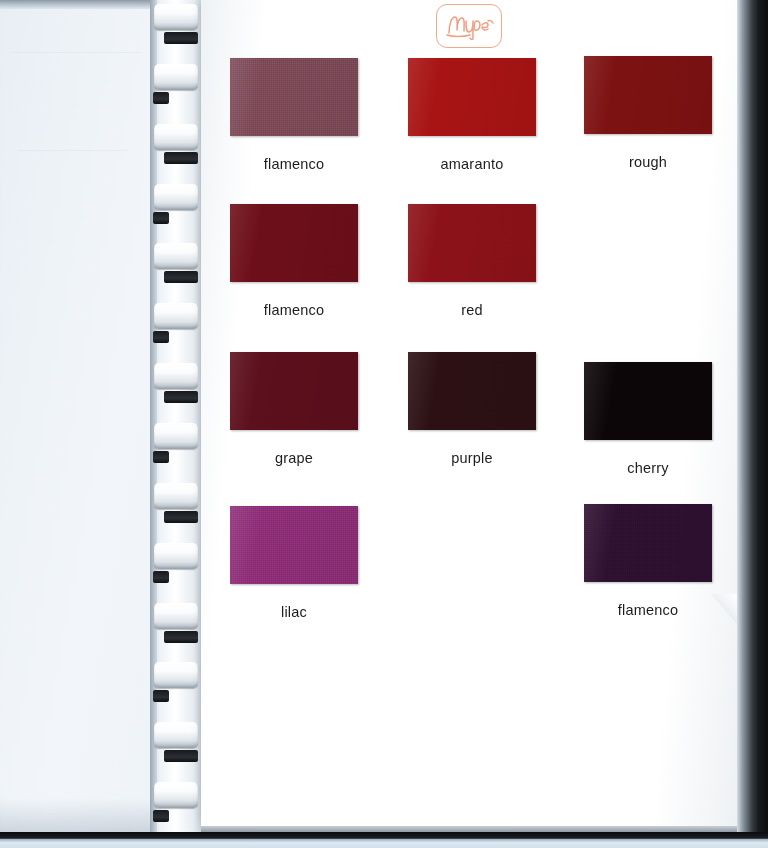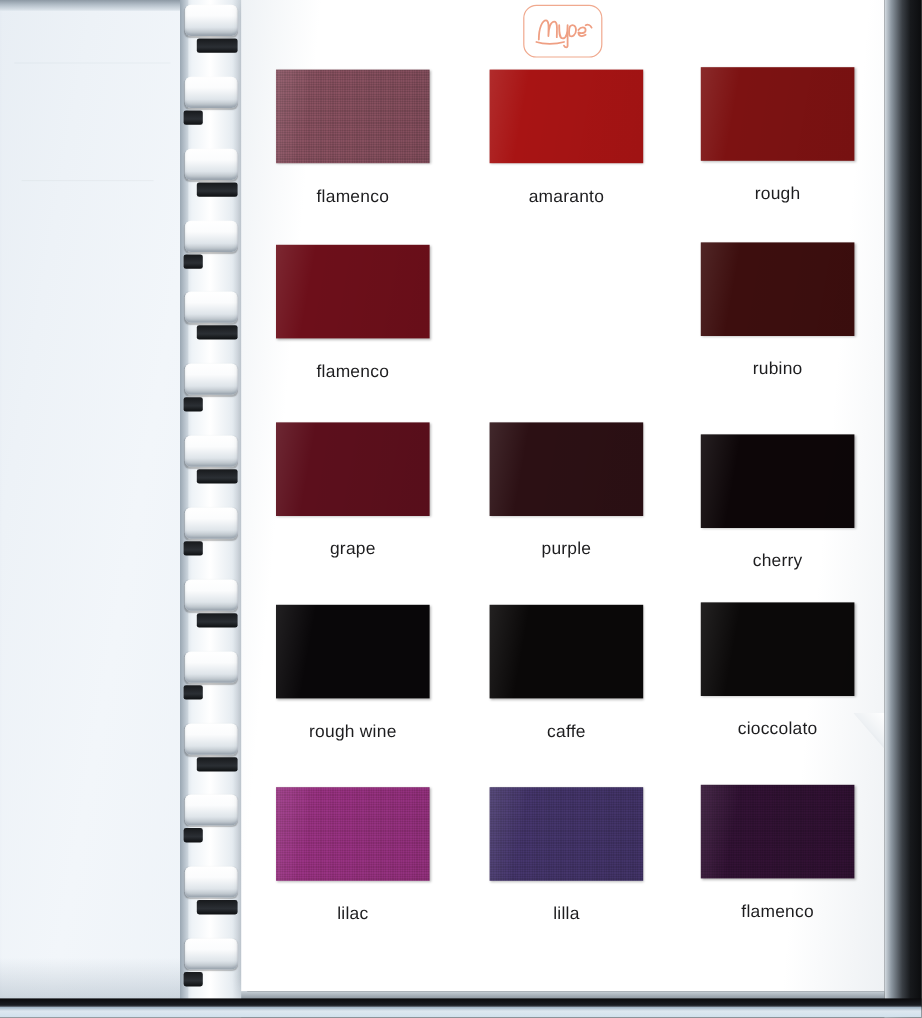--- a/index.html
+++ b/index.html
@@ -212,81 +212,54 @@
             <div class="label">rough</div>
           </div>
         </div>
         <div class="row">
           <div class="cell" style="left:18px;top:6px">
             <div class="chip" style="background:#6d0f1a">
               <div class="hl"></div>
             </div>
             <div class="label">flamenco</div>
           </div>
-          <div class="cell" style="left:372px;top:4px">
-            <div class="chip" style="background:#3d0e0e">
-              <div class="hl"></div>
-            </div>
-            <div class="label">rubino</div>
+          <div class="cell" style="left:196px;top:6px">
+            <div class="chip" style="background:#8c1218">
+              <div class="hl"></div>
+            </div>
+            <div class="label">red</div>
           </div>
         </div>
         <div class="row">
           <div class="cell" style="left:196px;top:4px">
             <div class="chip" style="background:#2c1014">
               <div class="hl"></div>
             </div>
             <div class="label">purple</div>
           </div>
           <div class="cell" style="left:18px;top:4px">
             <div class="chip" style="background:#5c0f1c">
               <div class="hl"></div>
             </div>
             <div class="label">grape</div>
           </div>
           <div class="cell" style="left:372px;top:14px">
             <div class="chip" style="background:#0d0608">
               <div class="hl"></div>
             </div>
             <div class="label">cherry</div>
-          </div>
-        </div>
-        <div class="row">
-          <div class="cell" style="left:18px;top:6px">
-            <div class="chip" style="background:#090709">
-              <div class="hl"></div>
-            </div>
-            <div class="label">rough wine</div>
-          </div>
-          <div class="cell" style="left:196px;top:6px">
-            <div class="chip" style="background:#0a0808">
-              <div class="hl"></div>
-            </div>
-            <div class="label">caffe</div>
-          </div>
-          <div class="cell" style="left:372px;top:4px">
-            <div class="chip" style="background:#0b0909">
-              <div class="hl"></div>
-            </div>
-            <div class="label">cioccolato</div>
           </div>
         </div>
         <div class="row">
           <div class="cell" style="left:18px;top:8px">
             <div class="chip" style="background:#8e2e78">
               <div class="tex"></div>
               <div class="hl"></div>
             </div>
             <div class="label">lilac</div>
-          </div>
-          <div class="cell" style="left:196px;top:8px">
-            <div class="chip" style="background:#3f3163">
-              <div class="tex"></div>
-              <div class="hl"></div>
-            </div>
-            <div class="label">lilla</div>
           </div>
           <div class="cell" style="left:372px;top:6px">
             <div class="chip" style="background:#2e1030">
               <div class="tex"></div>
               <div class="hl"></div>
             </div>
             <div class="label">flamenco</div>
           </div>
         </div>
       </div>

